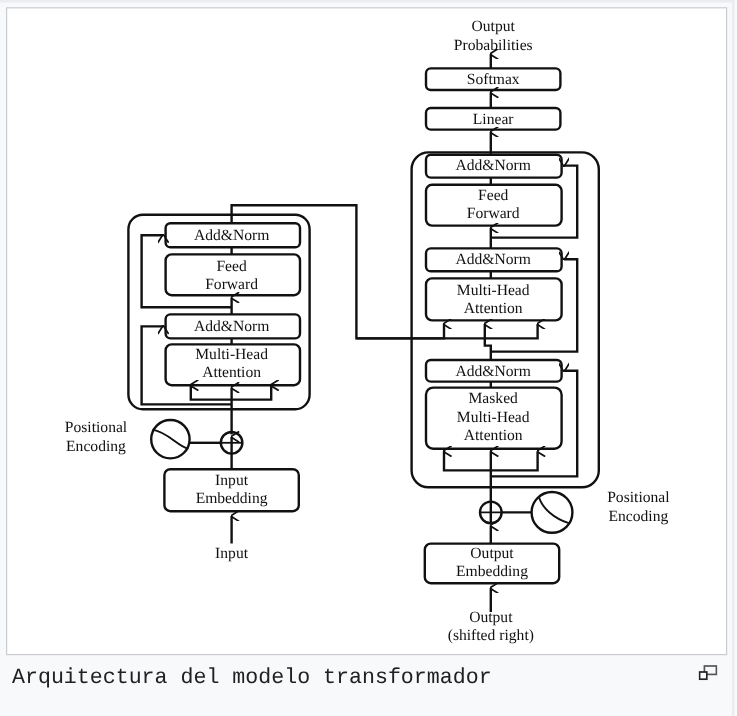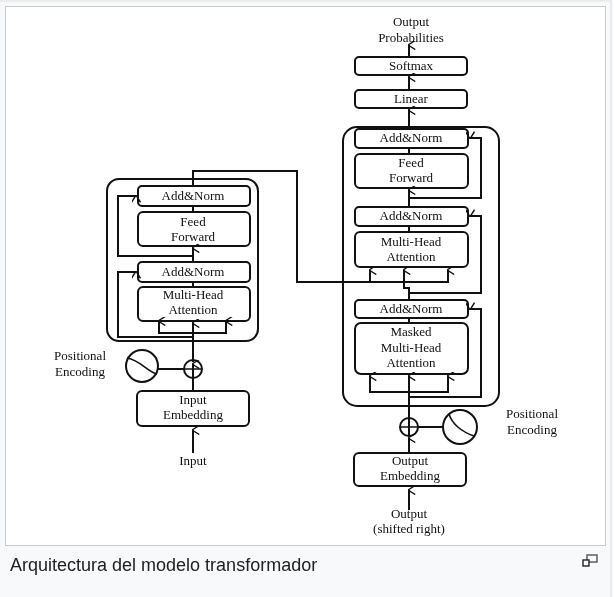--- a/index.html
+++ b/index.html
@@ -30,21 +30,21 @@
   svg.diagram text {
     font-family: "Liberation Serif", serif;
     font-size: 13px;
     fill: #111;
   }
   .caption {
     position: absolute;
     left: 10px; top: 555px;
     font-size: 18px;
     color: #202122;
-    font-family: Liberation Sans, sans-serif;
+    font-family: Liberation Mono, monospace;
   }
   .enlarge-icon {
     position: absolute;
     left: 582px; top: 554px;
     width: 16px; height: 14px;
     cursor: pointer;
   }
 </style>
 </head>
 <body>

